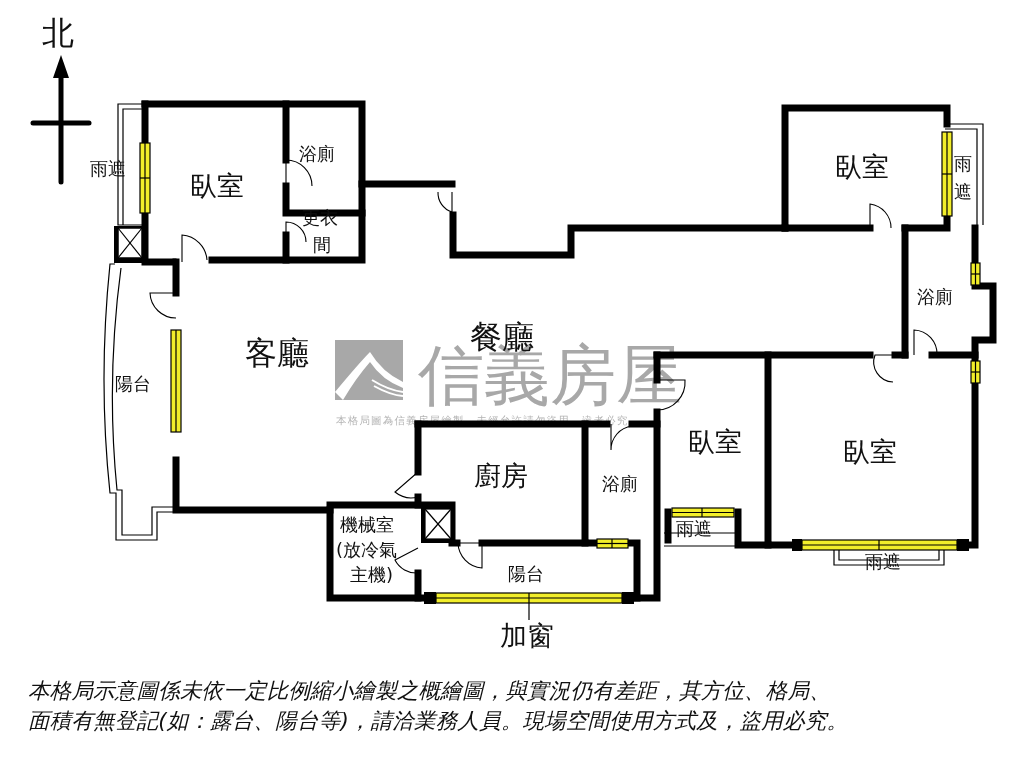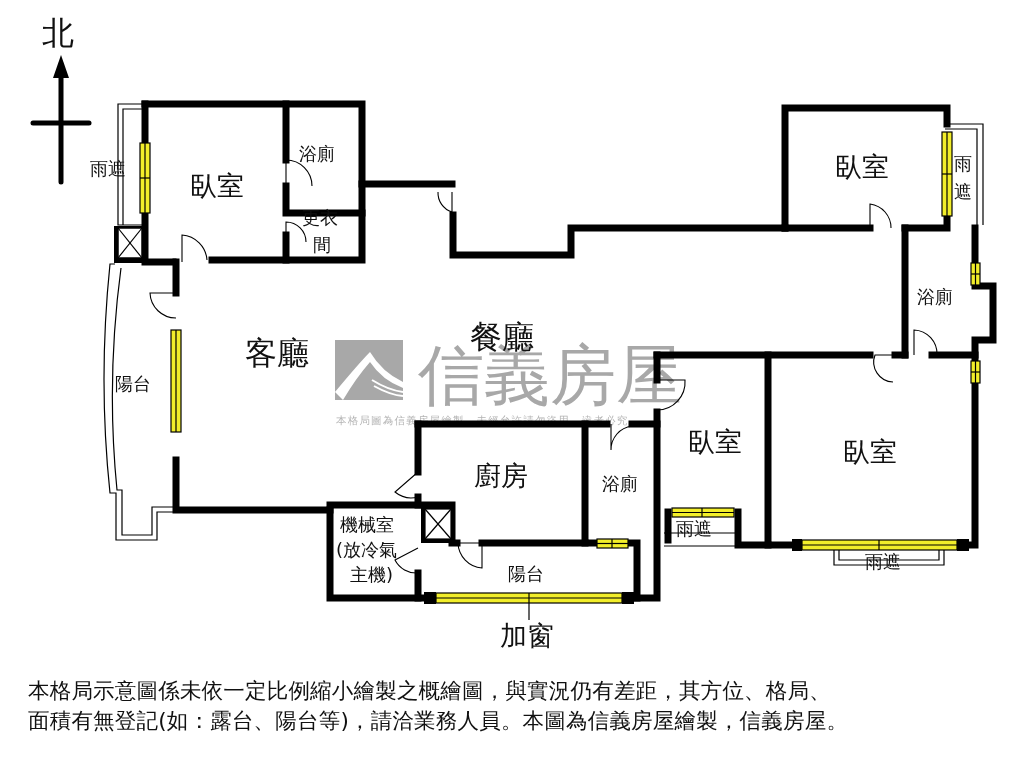--- a/index.html
+++ b/index.html
@@ -2,21 +2,21 @@
 <html><head>
 <meta charset="utf-8">
 <style>
   html, body { margin:0; padding:0; background:#ffffff; }
   body { width:1024px; height:768px; position:relative; overflow:hidden; font-family:"DejaVu Sans", sans-serif; }
   #plan { position:absolute; left:0; top:0; width:1024px; height:768px; }
   .lbl { font-family:"DejaVu Sans", sans-serif; fill:#111; }
   .wm-text { font-family:"DejaVu Sans", sans-serif; fill:#a8a8a8; }
   .wm-sub { font-family:"DejaVu Sans", sans-serif; fill:#b4b4b4; }
   #disclaimer { position:absolute; left:28px; top:676px; width:980px; font-family:"DejaVu Sans", sans-serif; font-size:21.5px; line-height:29.5px; color:#111; letter-spacing:0.2px; }
-  #disclaimer div { white-space:nowrap; }
+  #disclaimer div { white-space:nowrap;font-style:italic; }
 </style>
 </head>
 <body>
 
 <svg id="plan" viewBox="0 0 1024 768" xmlns="http://www.w3.org/2000/svg">
 
   <g>
     <g>
       <rect x="335" y="340" width="68" height="60" fill="#a8a8a8"></rect>
       <path d="M335 392 Q360 362 370 352 Q382 372 403 382 L403 388 Q382 380 370 362 Q356 378 343 400 Z" fill="#ffffff"></path>
@@ -185,14 +185,14 @@
     <text class="lbl" x="500" y="645" font-size="27">加窗</text>
     <text class="lbl" x="688" y="451" font-size="27">臥室</text>
     <text class="lbl" x="676" y="535" font-size="18">雨遮</text>
     <text class="lbl" x="843" y="461" font-size="27">臥室</text>
     <text class="lbl" x="865" y="568" font-size="18">雨遮</text>
   </g>
 </svg>
 
 <div id="disclaimer">
   <div>本格局示意圖係未依一定比例縮小繪製之概繪圖，與實況仍有差距，其方位、格局、</div>
-  <div>面積有無登記(如：露台、陽台等)，請洽業務人員。本圖為信義房屋繪製，信義房屋。</div>
+  <div>面積有無登記(如：露台、陽台等)，請洽業務人員。現場空間使用方式及，盜用必究。</div>
 </div>
 
 </body></html>

